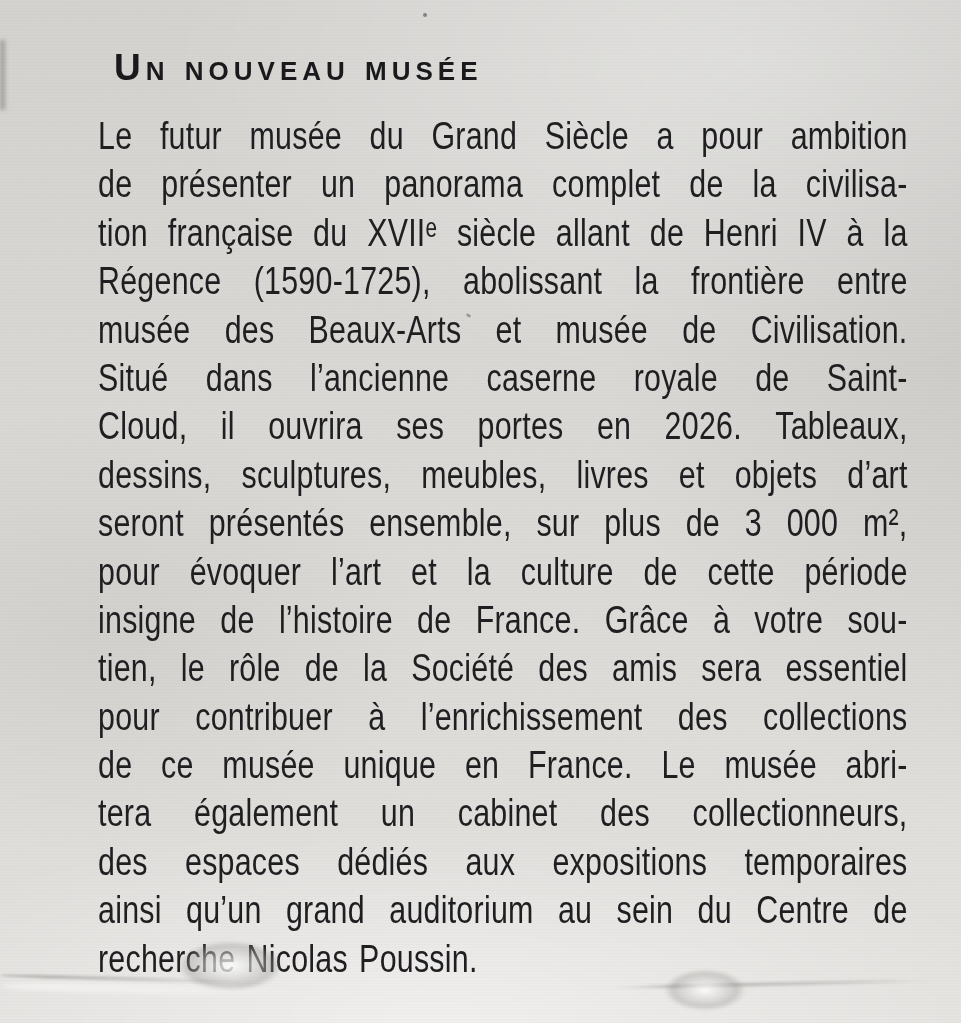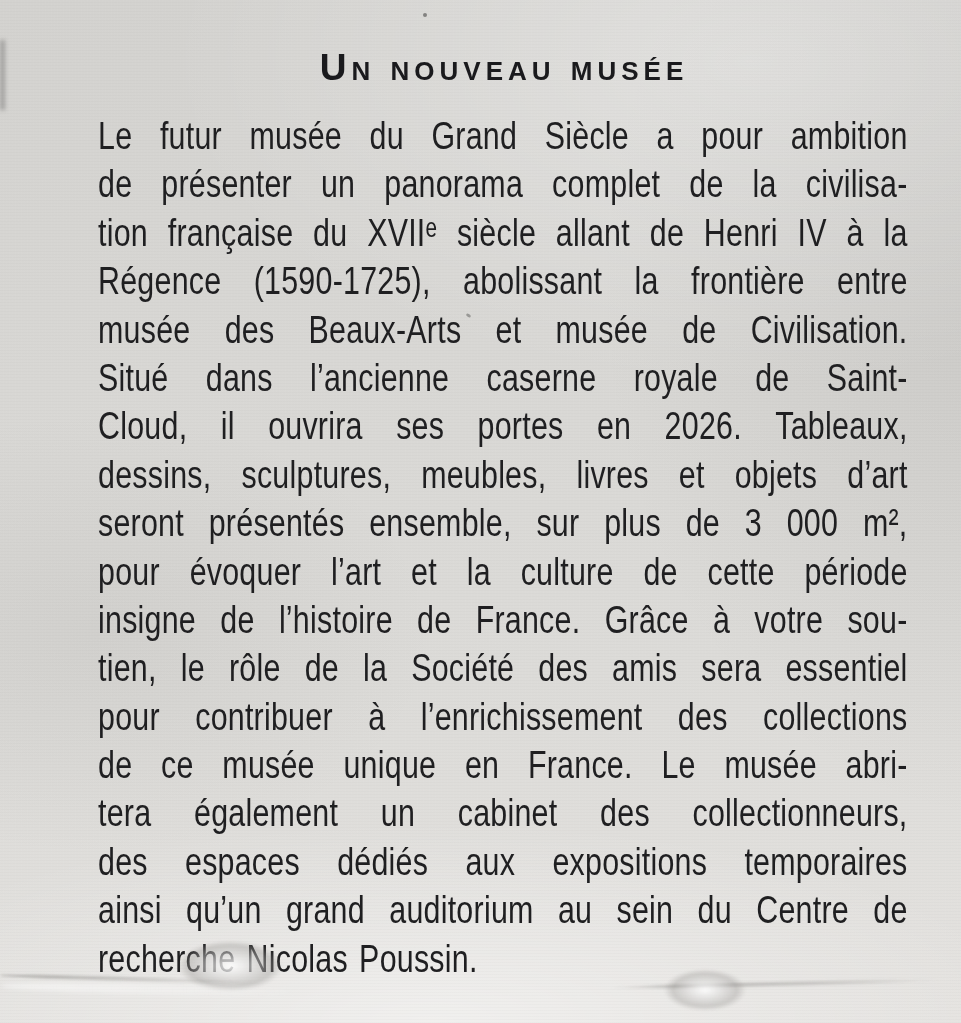--- a/index.html
+++ b/index.html
@@ -17,22 +17,21 @@
     color:#1f1f21;
   }
   
   .grain {
     position:absolute; inset:0; pointer-events:none;
     background-image:
       repeating-linear-gradient(0deg, rgba(0,0,0,0.015) 0 1px, transparent 1px 3px),
       repeating-linear-gradient(90deg, rgba(255,255,255,0.02) 0 1px, transparent 1px 3px);
   }
   .title {
-    position:absolute; top:47px; left:99px; width:810px;
-    text-align:center;
+    position:absolute; top:47px; left:114px; width:810px;
     font-variant:small-caps;
     font-weight:700;
     font-size:37px;
     letter-spacing:5px;
     color:#1a1a1d;
   }
   .textblock { position:absolute; left:98px; top:112px; }
   .line {
     display:flex; justify-content:space-between;
     width:1012px;

